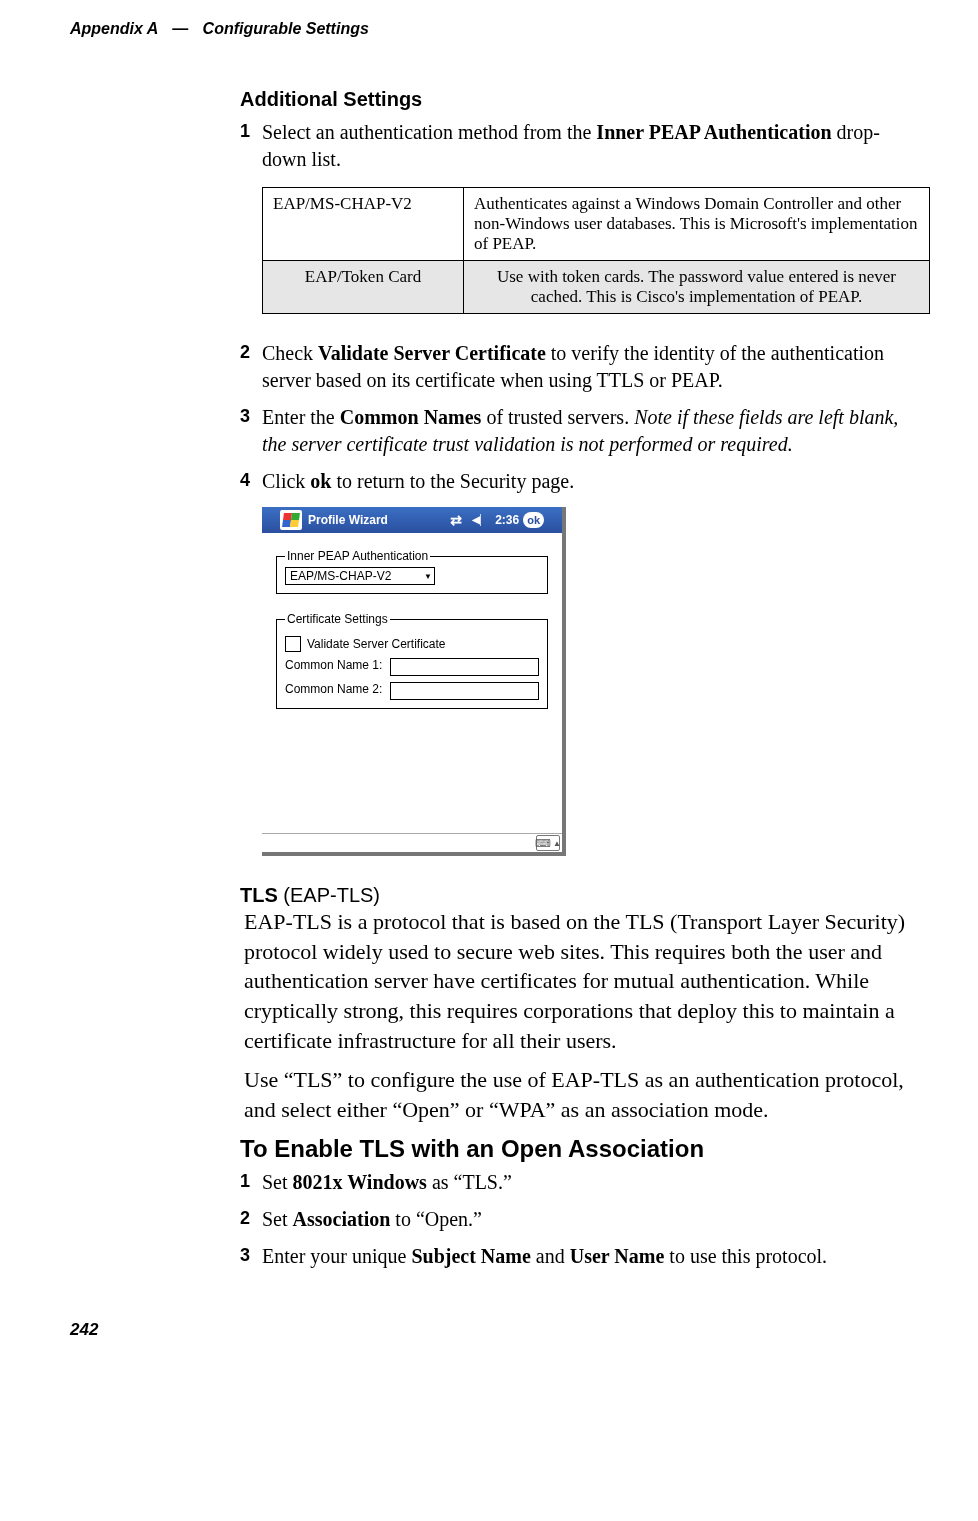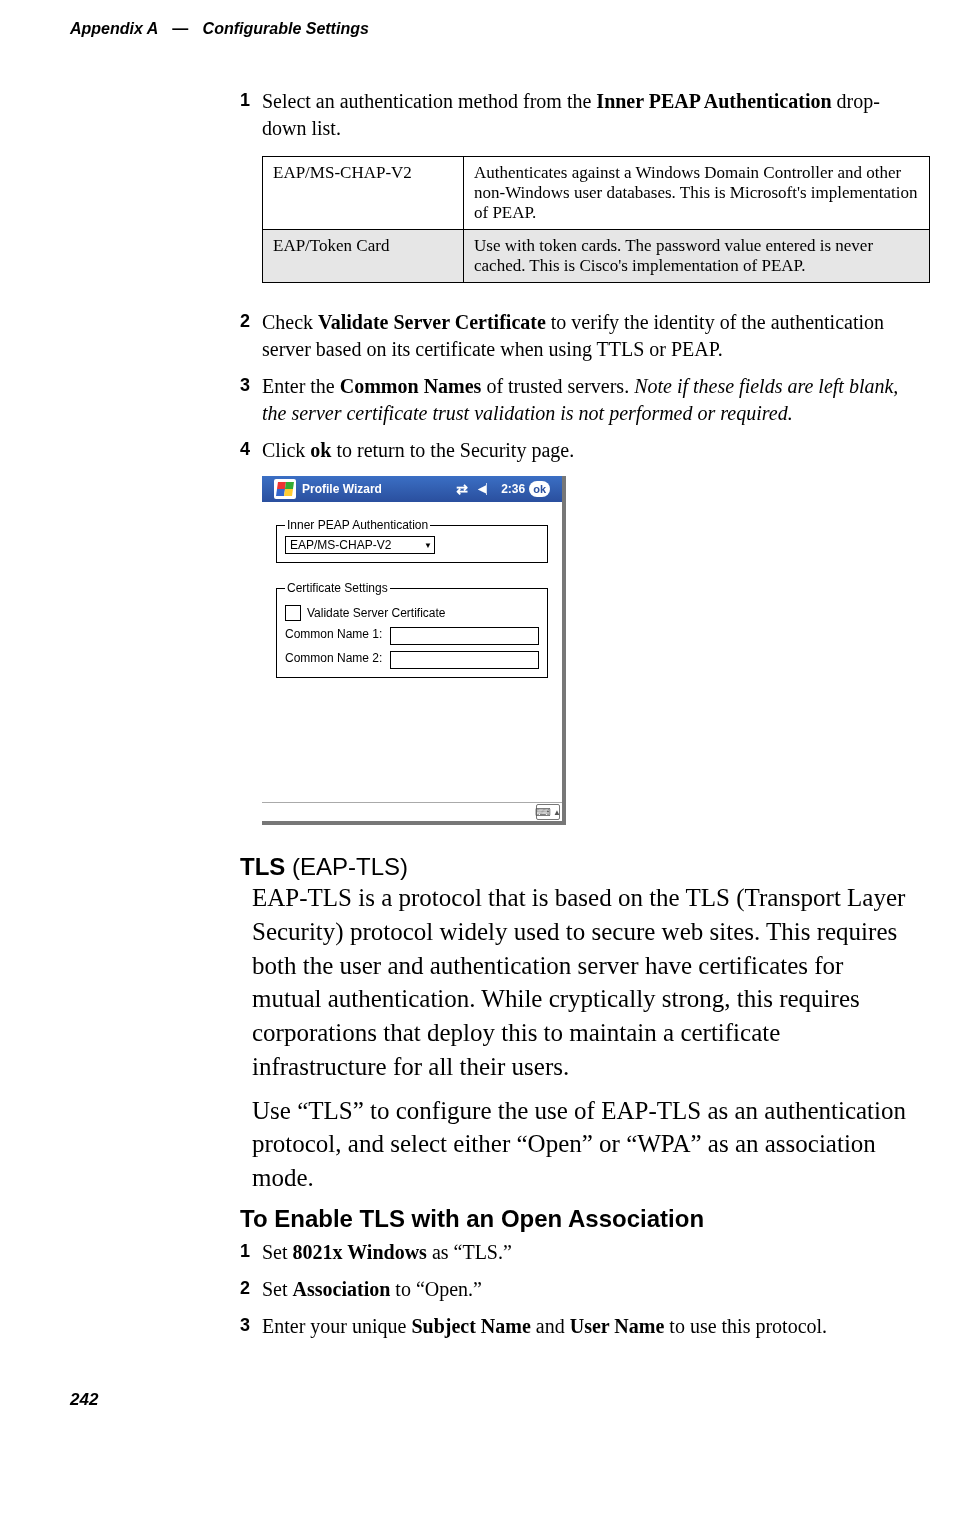--- a/index.html
+++ b/index.html
@@ -47,41 +47,41 @@
     font-size: 17px;
     box-sizing: border-box;
     table-layout: fixed;
   }
   table.auth td {
     border: 1px solid #000;
     padding: 6px 10px;
     vertical-align: top;
   }
   table.auth td:first-child { width: 180px; }
-  tr.shade td { background: #e6e6e6; }
+  tr.shade td { background: #e6e6e6; text-align: center; }
   .italic { font-style: italic; }
   .bold { font-weight: bold; }
   
   
   .device {
     width: 300px;
     margin: 12px 0 28px 22px;
     border-right: 4px solid #777;
     border-bottom: 4px solid #777;
     background: #fff;
     font-family: Tahoma, Arial, sans-serif;
     font-size: 12px;
   }
   .titlebar {
     background: linear-gradient(to bottom, #3b6fc4, #2a4f9e);
     color: #fff;
     height: 26px;
     display: flex;
     align-items: center;
-    padding: 0 12px;
+    padding: 0 18px;
     font-weight: bold;
   }
   .start-flag {
     width: 22px; height: 20px;
     background: #fff;
     border-radius: 2px;
     margin-right: 6px;
     display: inline-flex;
     align-items: center; justify-content: center;
     overflow: hidden;
@@ -150,31 +150,31 @@
     align-items: center;
     padding-right: 2px;
   }
   .kb-icon { width: 22px; height: 14px; border:1px solid #777; border-radius:2px;
     display:flex; align-items:center; justify-content:center;}
   .kb-icon::before{ content:"\2328"; font-size:11px; color:#555;}
   .tri-up::after{ content:"\25B2"; font-size:8px; color:#555; margin-left:2px;}
   
   .h-tls {
     font-family: "Helvetica Neue", Arial, sans-serif;
-    font-size: 24px;
+    font-size: 20px;
     margin-bottom: 0px;
   }
   .h-tls .bold-part { font-weight: bold; }
   .h-enable {
     font-family: "Helvetica Neue", Arial, sans-serif;
     font-weight: bold;
     font-size: 24px;
     margin: 5px 0 6px 0;
   }
-  .para { font-size: 25px; line-height: 1.35; margin: 0 0 10px 12px; }
+  .para { font-size: 22px; line-height: 1.35; margin: 0 0 10px 4px; }
   .footer {
     display: flex;
     justify-content: space-between;
     font-family: "Helvetica Neue", Arial, sans-serif;
     font-weight: bold;
     font-style: italic;
     font-size: 17px;
     margin-top: 50px;
   }
 </style>
@@ -184,20 +184,21 @@
 <div class="page">
 
   <div class="running-head">
     <span>Appendix  A</span>
     <span class="em-dash">—</span>
     <span>Configurable Settings</span>
   </div>
 
   <div class="content">
 
+    <div class="h-add">Additional Settings</div>
 
     <ol class="num-list">
       <li>
         <span class="num">1</span>
         <span>Select an authentication method from the </span><span class="bold">Inner PEAP Authentication</span><span> drop-down list.</span>
       </li>
     </ol>
 
     <table class="auth">
       <tbody>

